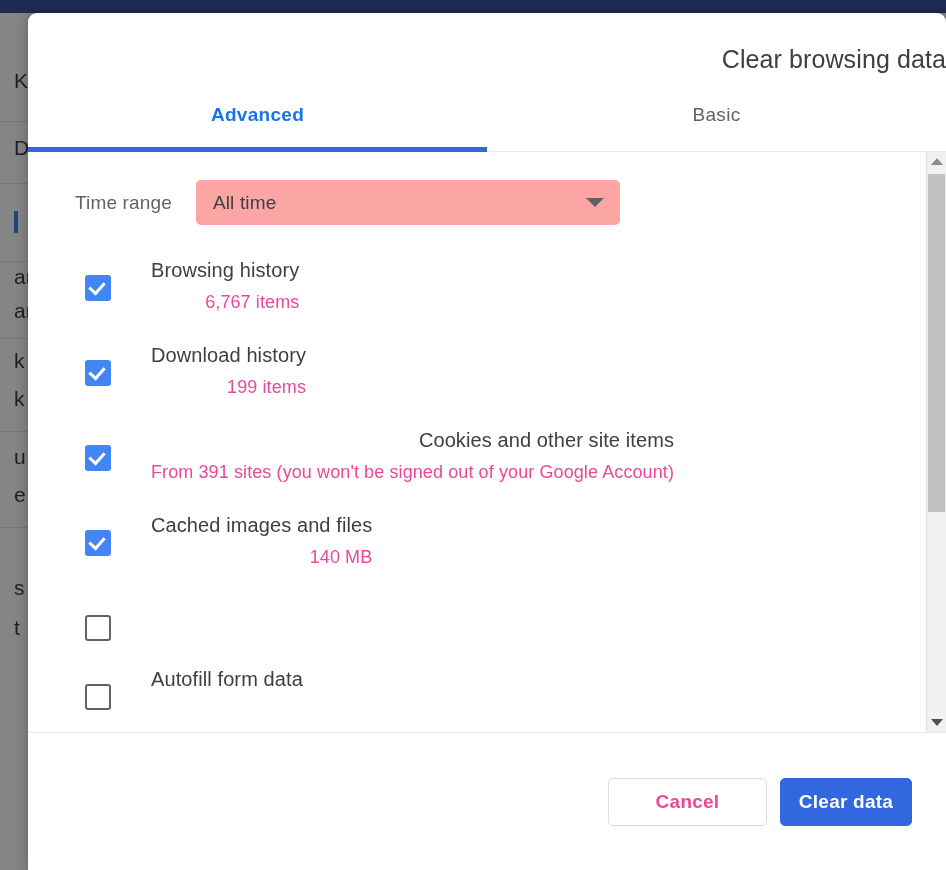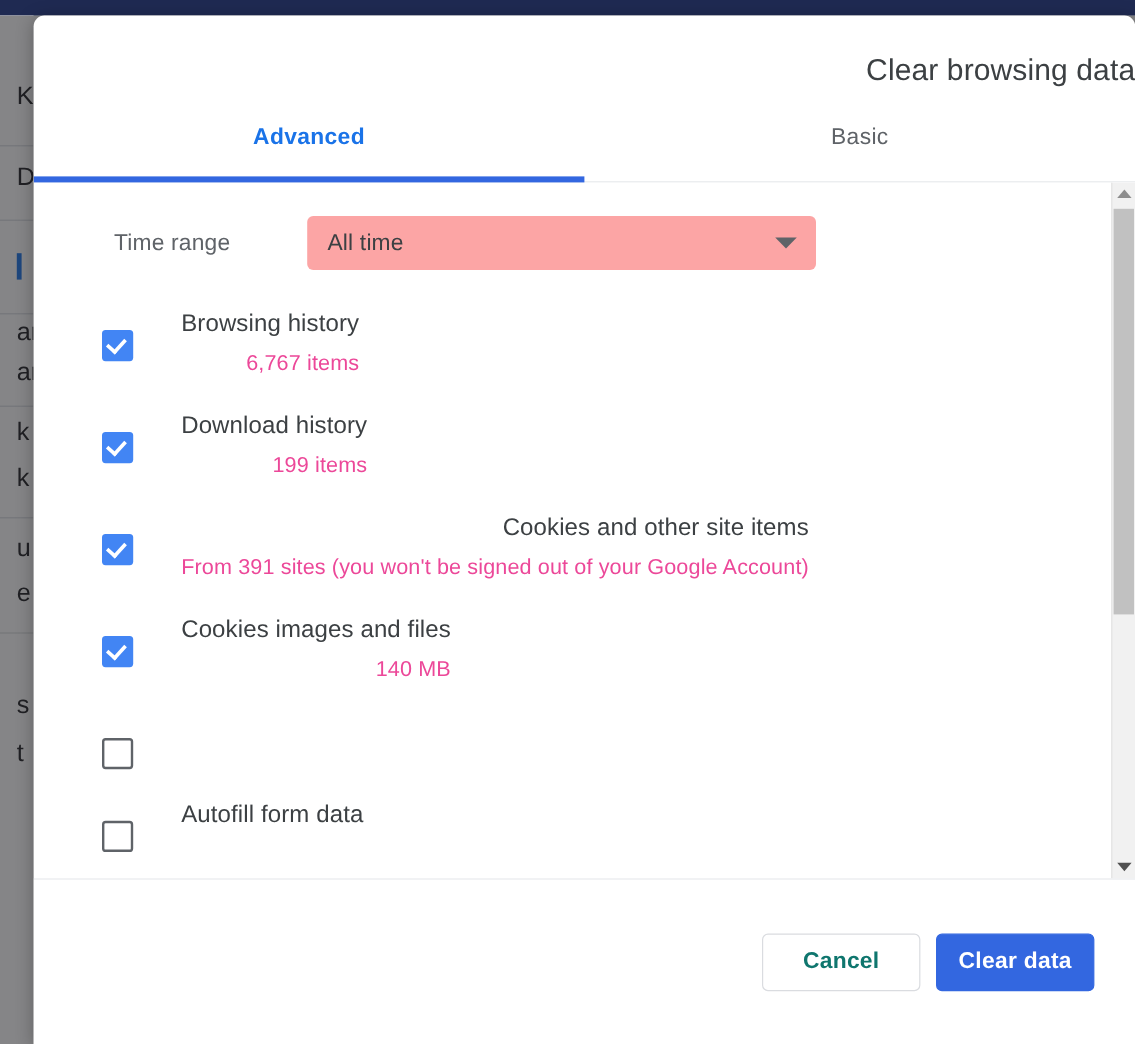--- a/index.html
+++ b/index.html
@@ -149,22 +149,21 @@
     width: 898px;
     height: 100%;
     overflow: hidden;
     padding-left: 0;
   }
 
   
   #timerange-row {
     display: flex;
     align-items: center;
-    padding: 28px 0 0 67px;
-    gap: 40px;
+    padding: 28px 0 0 47px;
   }
   #timerange-label {
     font-size: 19px;
     color: #5f6368;
     letter-spacing: 0.15px;
   }
   #timerange-select {
     margin-left: 24px;
     width: 424px;
     height: 45px;
@@ -306,23 +305,23 @@
     font-size: 19px;
     font-weight: 700;
     letter-spacing: 0.25px;
     display: flex;
     align-items: center;
     justify-content: center;
     cursor: pointer;
     font-family: "Liberation Sans", sans-serif;
   }
   #btn-cancel {
-    width: 132px;
-    background: #ffffff;
-    color: #0f766e;
+    width: 159px;
+    background: #ffffff;
+    color: #ec4899;
     border: 1px solid #dadce0;
     margin-right: 13px;
   }
   #btn-clear {
     width: 132px;
     background: #3367e0;
     color: #ffffff;
     border: 1px solid #3367e0;
   }
 </style>
@@ -406,21 +405,21 @@
               <span class="cb-title">Cookies and other site items</span>
               <span class="cb-sub">From 391 sites (you won't be signed out of your Google Account)</span>
             </div>
           </div>
 
           <div class="cb-row">
             <div class="cb-box checked">
               <span class="cb-check"></span>
             </div>
             <div class="cb-texts">
-              <span class="cb-title">Cookies images and files</span>
+              <span class="cb-title">Cached images and files</span>
               <span class="cb-sub">140 MB</span>
             </div>
           </div>
 
           <div class="cb-row">
             <div class="cb-box unchecked"></div>
           </div>
 
           <div class="cb-row">
             <div class="cb-box unchecked"></div>

